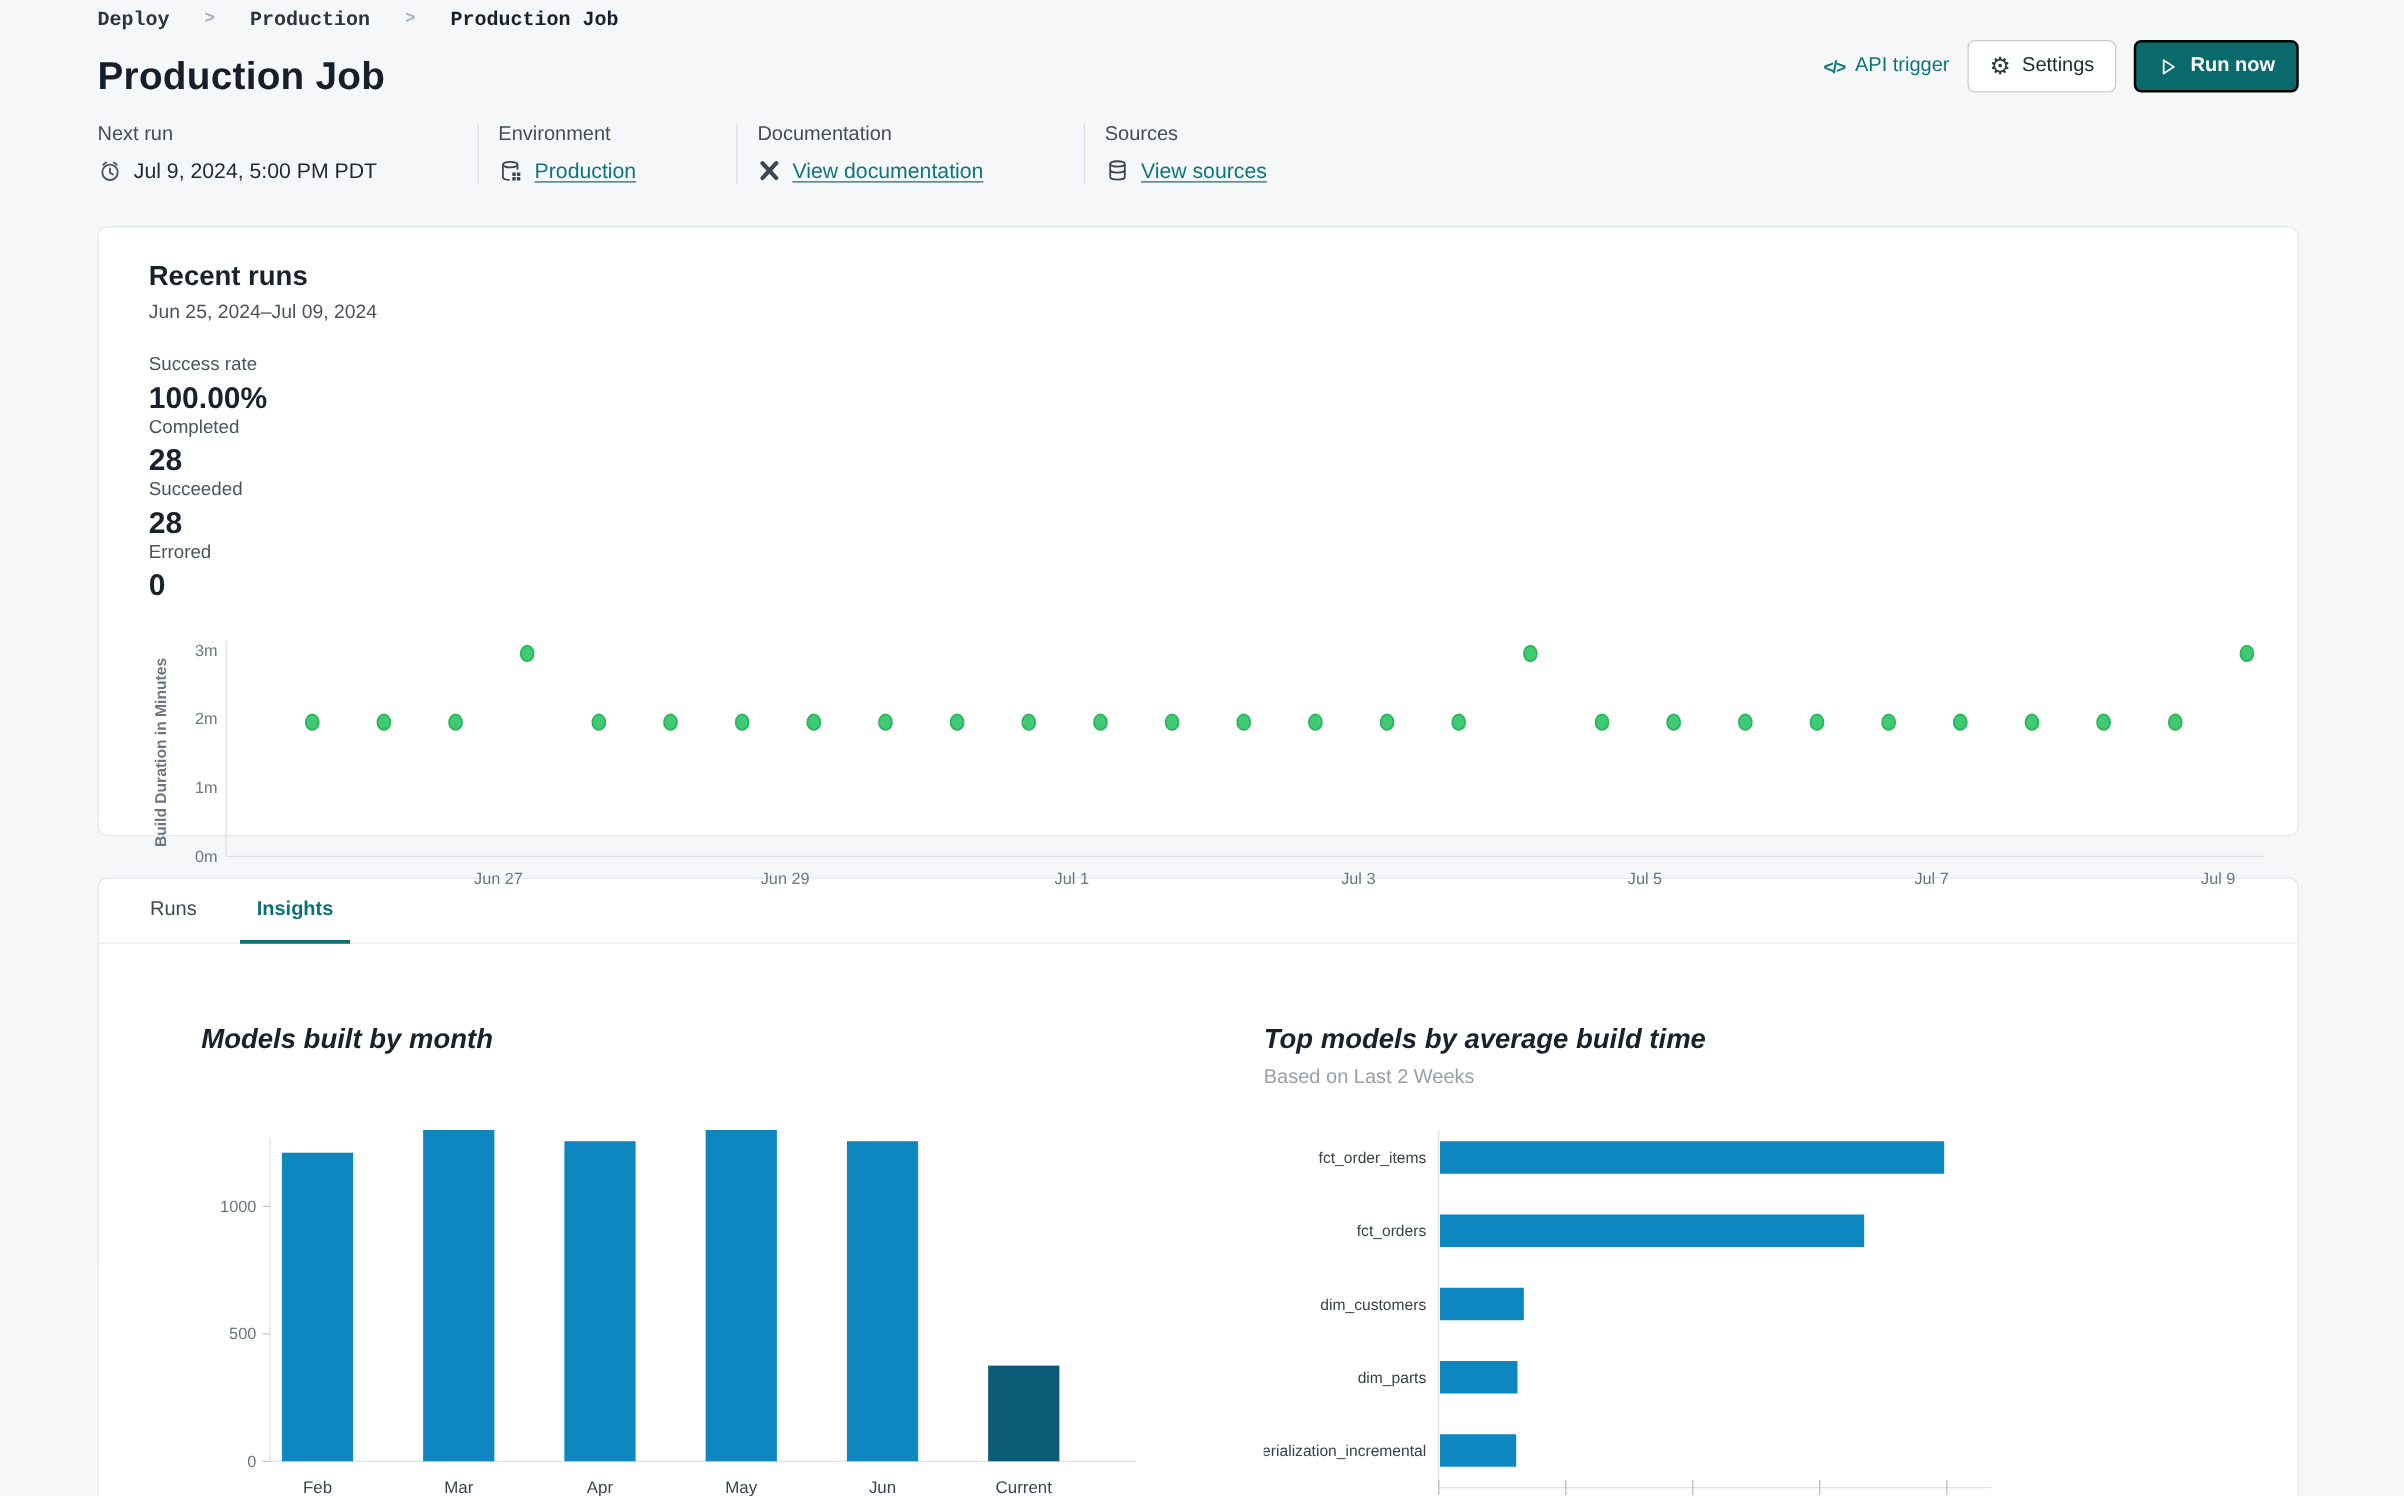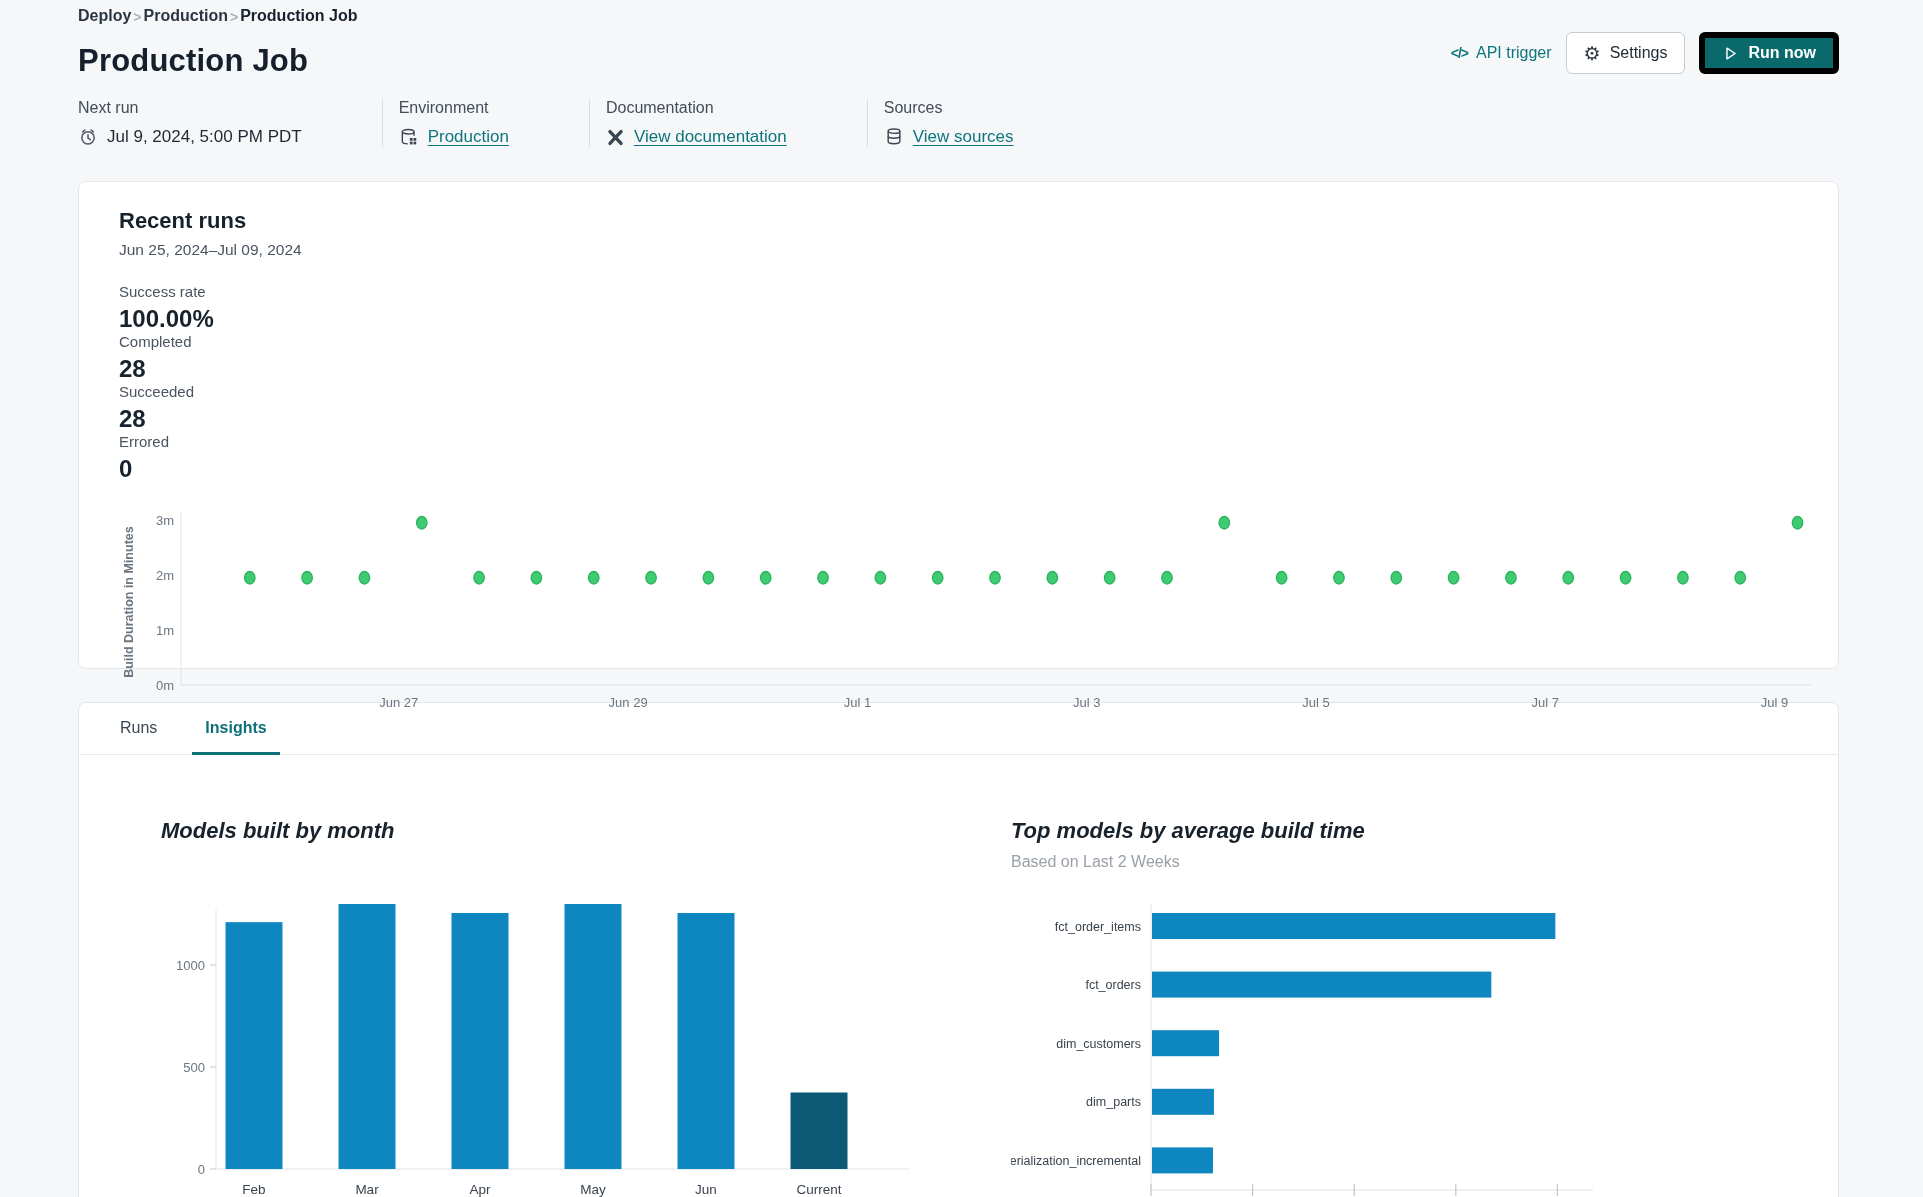--- a/index.html
+++ b/index.html
@@ -6,41 +6,41 @@
   html,body { width:1923px; height:1197px; overflow:hidden; }
   body {
     font-family: "Liberation Sans", sans-serif;
     background:#f6f7f9;
     color:#1b2733;
     position:relative;
   }
   .page { width:1923px; padding:0 84px 0 78px; position:relative; }
 
   
-  .breadcrumb { padding-top:7px; display:flex; align-items:flex-end; gap:2px; font-size:16px; }
+  .breadcrumb { padding-top:7px; display:flex; align-items:flex-start; gap:28px; font-size:16px;font-family:Liberation Mono, monospace; }
   .crumb { font-weight:600; color:#2b3541; cursor:pointer; }
   .crumb.current { font-weight:700; color:#17212c; }
   .crumb-sep { color:#a9b1ba; font-size:14px; font-weight:600; }
 
   
   h1.page-title { margin-top:18px; font-size:31px; font-weight:700; color:#15202c; letter-spacing:.2px; }
   .header-actions { position:absolute; top:32px; right:84px; display:flex; align-items:center; gap:14px; }
   .api-trigger { display:flex; align-items:center; gap:8px; color:#0e757c; font-size:16px; cursor:pointer; }
   .api-trigger .code-glyph { font-weight:700; font-size:14px; letter-spacing:-1px; }
   .btn { display:flex; align-items:center; gap:9px; height:42px; padding:0 17px; border-radius:6px; font-size:16px; cursor:pointer; }
   .btn-settings { background:#fff; border:1px solid #c7ccd2; color:#222c36; }
   .btn-settings .gear { font-size:19px; color:#2f3942; line-height:1; }
-  .btn-run { background:#0a6a6b; border:6px solid #000000; color:#fff; font-weight:600; }
+  .btn-run { background:#0a6a6b; border:2px solid #000000; color:#fff; font-weight:600; }
 
   
   .meta { display:flex; margin-top:20px;gap:40px; }
   .meta-col { padding-right:40px; }
   .meta-col + .meta-col { border-left:1px solid #d9dde1; padding-left:16px; }
   .meta-label { font-size:16px; color:#424d58; }
-  .meta-value { margin-top:10px; display:flex; align-items:flex-end; gap:9px; font-size:17px; color:#1d2834; }
+  .meta-value { margin-top:10px; display:flex; align-items:flex-start; gap:9px; font-size:17px; color:#1d2834; }
   .meta-value .icon svg { display:block; }
   a.teal-link, .teal-link { color:#0e757c; text-decoration:underline; text-underline-offset:3px; cursor:pointer; font-size:17px; }
 
   
   .card { background:#fff; border:1px solid #e4e7ea; border-radius:8px; }
   .card-recent { margin-top:34px; height:488px; padding:26px 40px; }
   .card-recent h2 { font-size:22px; font-weight:700; color:#17222d; }
   .date-range { margin-top:7px; font-size:15.5px; color:#49545f; }
   .stats { display:flex; margin-top:24px;flex-direction:column; }
   .stat { margin-right:34px; min-width:86px; }

